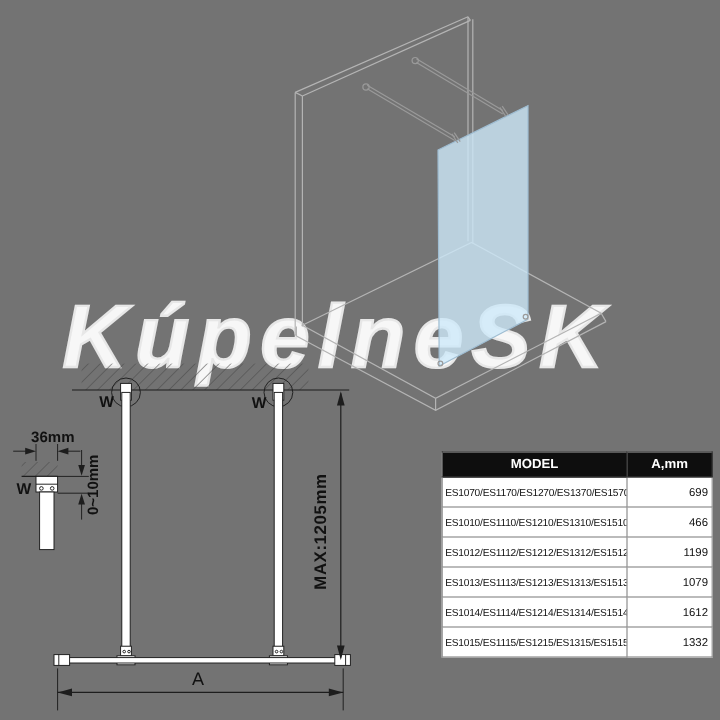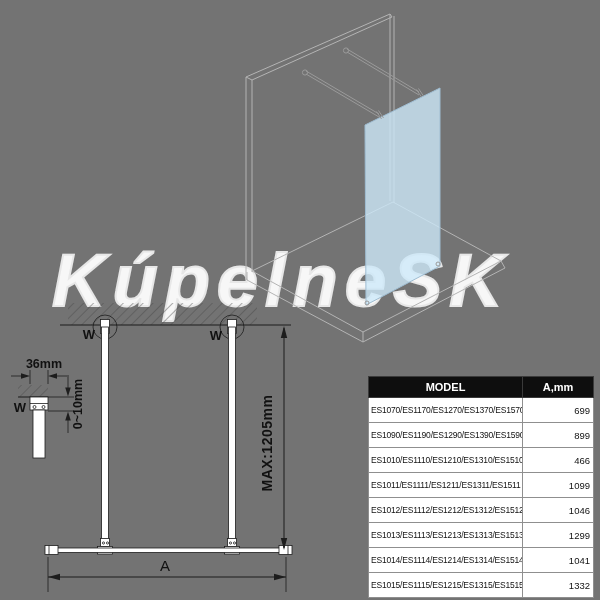--- a/index.html
+++ b/index.html
@@ -177,42 +177,34 @@
         <th>MODEL</th>
         <th>A,mm</th>
       </tr>
     </thead>
     <tbody>
       <tr>
         <td class="model">ES1070/ES1170/ES1270/ES1370/ES1570</td>
         <td class="amm">699</td>
       </tr>
       <tr>
-        <td class="model">ES1090/ES1190/ES1290/ES1390/ES1590</td>
-        <td class="amm">899</td>
-      </tr>
-      <tr>
         <td class="model">ES1010/ES1110/ES1210/ES1310/ES1510</td>
         <td class="amm">466</td>
       </tr>
       <tr>
-        <td class="model">ES1011/ES1111/ES1211/ES1311/ES1511</td>
-        <td class="amm">1099</td>
-      </tr>
-      <tr>
         <td class="model">ES1012/ES1112/ES1212/ES1312/ES1512</td>
-        <td class="amm">1046</td>
+        <td class="amm">1199</td>
       </tr>
       <tr>
         <td class="model">ES1013/ES1113/ES1213/ES1313/ES1513</td>
-        <td class="amm">1299</td>
+        <td class="amm">1079</td>
       </tr>
       <tr>
         <td class="model">ES1014/ES1114/ES1214/ES1314/ES1514</td>
-        <td class="amm">1041</td>
+        <td class="amm">1612</td>
       </tr>
       <tr>
         <td class="model">ES1015/ES1115/ES1215/ES1315/ES1515</td>
         <td class="amm">1332</td>
       </tr>
     </tbody>
   </table>
 
 </div>
 

